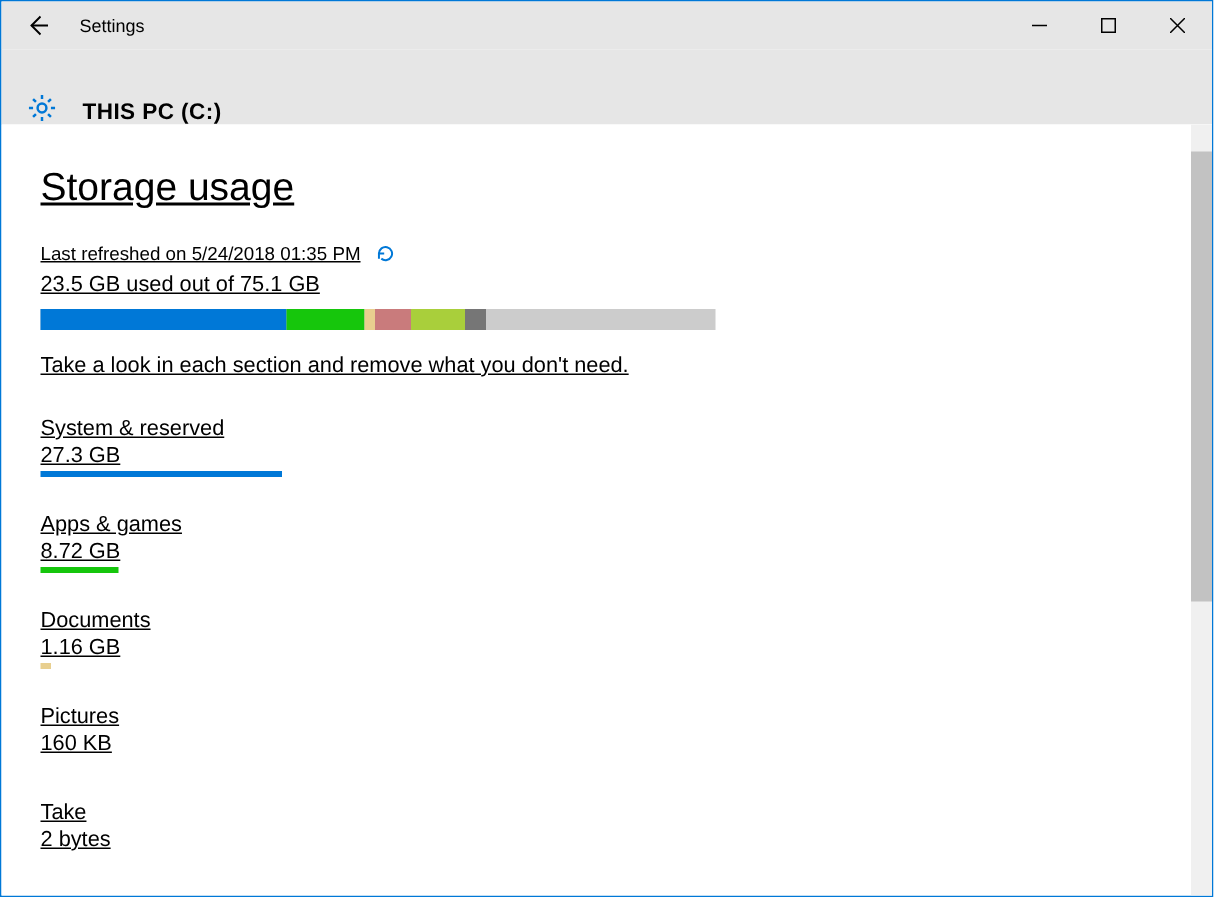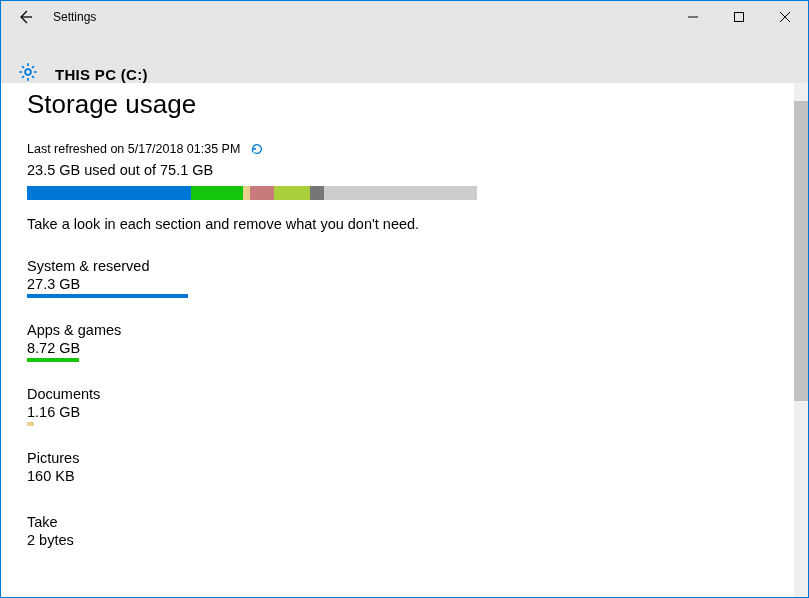--- a/index.html
+++ b/index.html
@@ -7,21 +7,21 @@
   .window { width: 809px; height: 598px; border: 1px solid #0078d7; background: #fff; display: flex; flex-direction: column; }
   .titlebar { height: 32px; display: flex; align-items: center; background: #e6e6e6; }
   .back-btn { width: 48px; height: 32px; display: flex; align-items: center; justify-content: center; cursor: pointer; }
   .title-text { font-size: 12px; color: #000; margin-left: 4px; }
   .win-controls { margin-left: auto; display: flex; }
   .win-btn { width: 46px; height: 32px; display: flex; align-items: center; justify-content: center; cursor: pointer; }
   .header-row { height: 50px; background: #e6e6e6; display: flex; align-items: flex-end; padding-left: 16px; gap: 16px; }
   .gear { display: flex; align-items: center; justify-content: center; }
   .drive-title { font-size: 15px; font-weight: 600; letter-spacing: .3px; }
   .body { flex: 1; position: relative; overflow: hidden; background: #fff; }
-  .scroll-area { position: absolute; top: 0; left: 0; right: 14px; bottom: 0; padding: 6px 26px 0 26px; overflow: hidden; }
+  .scroll-area { position: absolute; top: 0; left: 0; right: 14px; bottom: 0; padding: 26px 26px 0 26px; overflow: hidden; text-decoration: underline; }
   .fake-scrollbar { position: absolute; top: 0; right: 0; width: 14px; height: 100%; background: #f0f0f0; }
   .fake-thumb { position: absolute; right: 0; top: 18px; width: 14px; height: 300px; background: #c2c2c2; }
   h1.page-title { font-size: 26px; font-weight: 300; margin-bottom: 22px; }
   .refresh-row { font-size: 12.5px; color: #000; display: flex; align-items: center; gap: 10px; margin-bottom: 6px; }
   .refresh-btn { cursor: pointer; color: #0078d7; display: inline-flex; }
   .used-line { font-size: 14.5px; margin-bottom: 8px; }
   .stacked-bar { width: 450px; height: 14px; background: #ccc; display: flex; margin-bottom: 16px; }
   .seg { height: 100%; }
   .hint { font-size: 14.5px; margin-bottom: 26px; }
   .cat-name { font-size: 14.5px; margin-bottom: 2px; }
@@ -73,21 +73,21 @@
     </span>
     <span class="drive-title">THIS PC (C:)</span>
   </div>
 
   <div class="body">
     <div class="scroll-area">
 
       <h1 class="page-title">Storage usage</h1>
 
       <div class="refresh-row">
-        <span>Last refreshed on 5/17/2018 01:35 PM</span>
+        <span>Last refreshed on 5/24/2018 01:35 PM</span>
         <span class="refresh-btn">
           <svg width="14" height="14" viewBox="0 0 16 16">
               <path d="M3 8a5 5 0 1 1 1.8 3.9" stroke="#0078d7" stroke-width="1.5" fill="none"></path>
               <path d="M3 12V8h4" stroke="#0078d7" stroke-width="1.5" fill="none"></path>
             </svg>
         </span>
       </div>
 
       <div class="used-line">23.5 GB used out of 75.1 GB</div>
 

